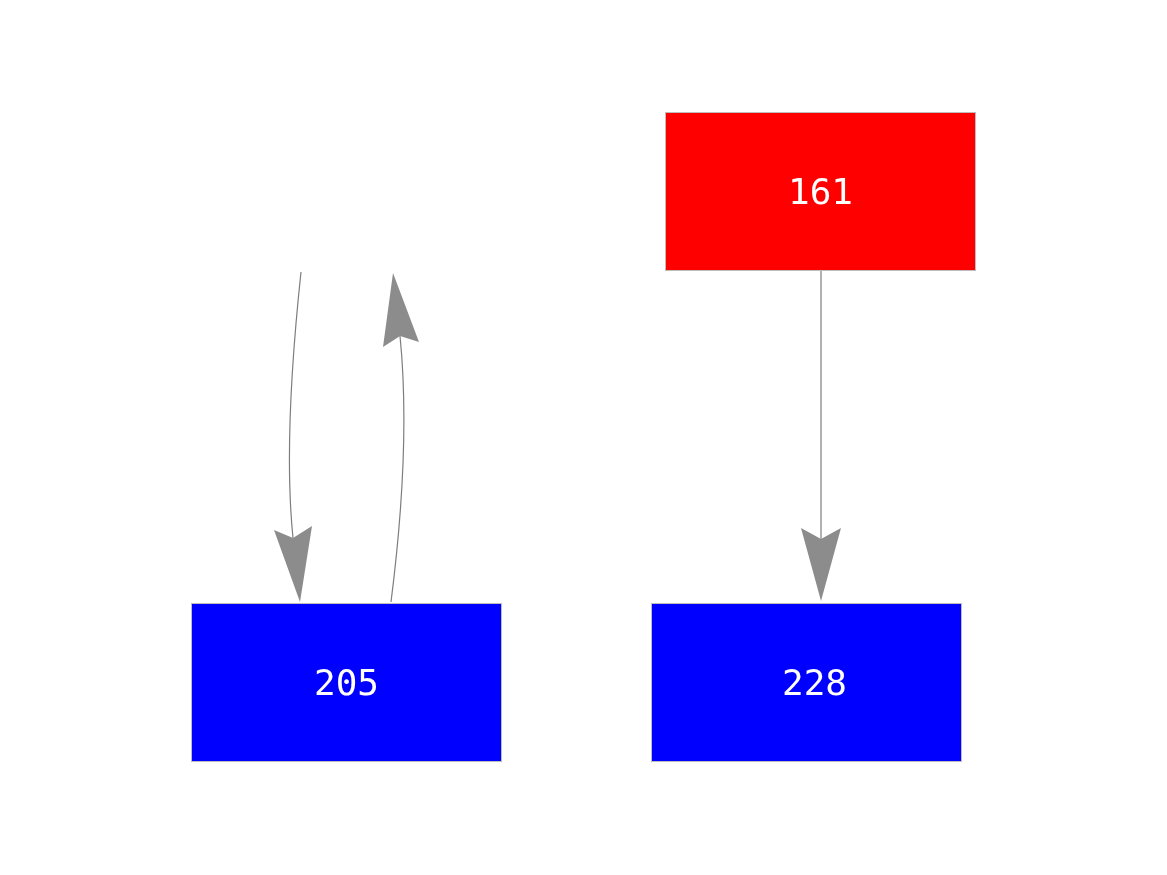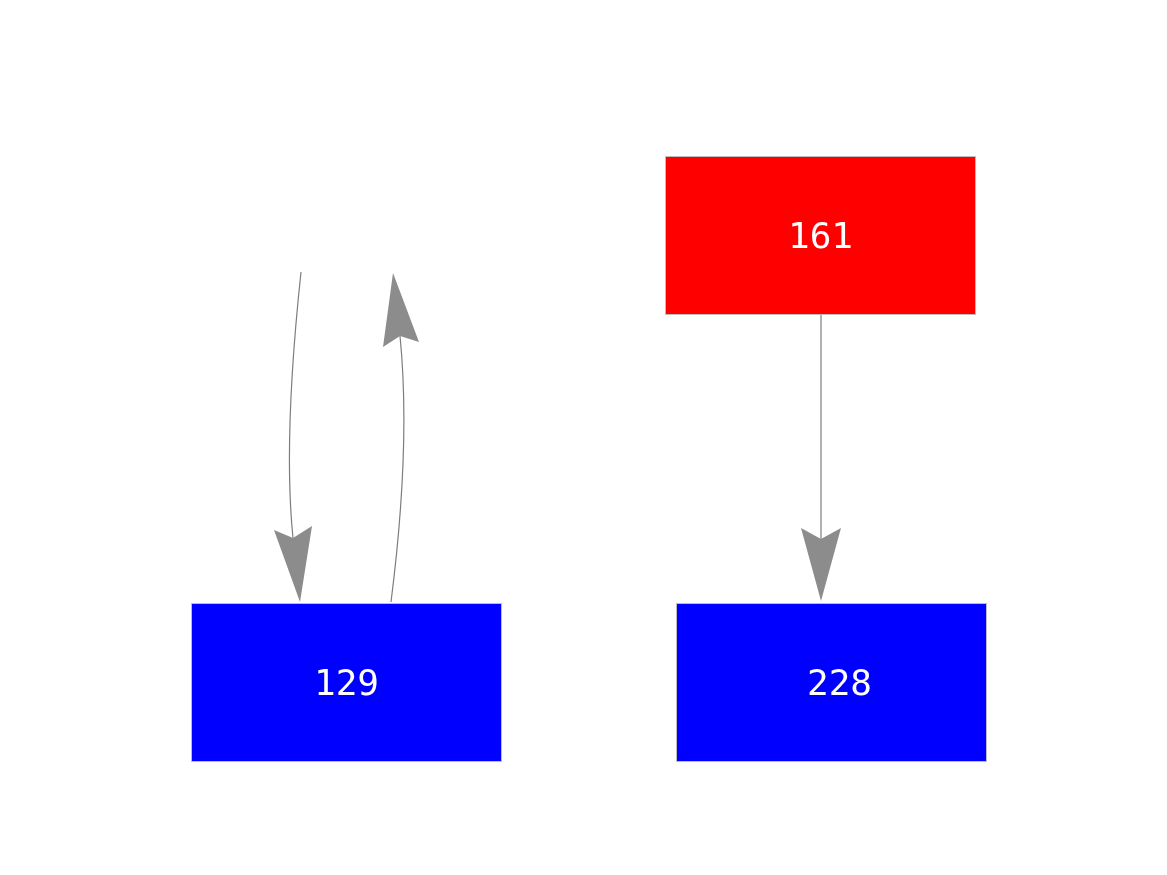--- a/index.html
+++ b/index.html
@@ -36,23 +36,23 @@
     display: flex;
     align-items: center;
     justify-content: center;
   }
   .node-label {
     font-size: 36px;
     line-height: 1;
     letter-spacing: 0px;
   }
   .node-119 { left: 191px; top: 112px; }
-  .node-161 { left: 665px; top: 112px; margin-top: 44px; }
+  .node-161 { left: 665px; top: 112px; }
   .node-129 { left: 191px; top: 603px; }
-  .node-228 { left: 676px; top: 603px; padding-left: 16px; }
+  .node-228 { left: 651px; top: 603px; padding-left: 16px; }
 </style>
 </head>
 <body>
 
 <div class="canvas">
 
   <svg class="edges-layer" viewBox="0 0 1167 875" xmlns="http://www.w3.org/2000/svg">
 
     <g>
       <path class="edge-line" d="M 301,272 Q 283,440 293,538" stroke="#7d7d7d"></path>
@@ -69,20 +69,20 @@
       <polygon points="821,601 801,528 821,539 841,528" fill="#8c8c8c"></polygon>
     </g>
   </svg>
 
 
   <div class="node node-161" style="background-color: rgb(255, 0, 0);">
     <span class="node-label" style="color: rgb(255, 255, 255);">161</span>
   </div>
 
   <div class="node node-129" style="background-color: rgb(0, 0, 255);">
-    <span class="node-label" style="color: rgb(255, 255, 255);">129</span>
+    <span class="node-label" style="color: rgb(255, 255, 255);">205</span>
   </div>
 
   <div class="node node-228" style="background-color: rgb(0, 0, 255);">
     <span class="node-label" style="color: rgb(255, 255, 255);">228</span>
   </div>
 
 </div>
 
 </body></html>

